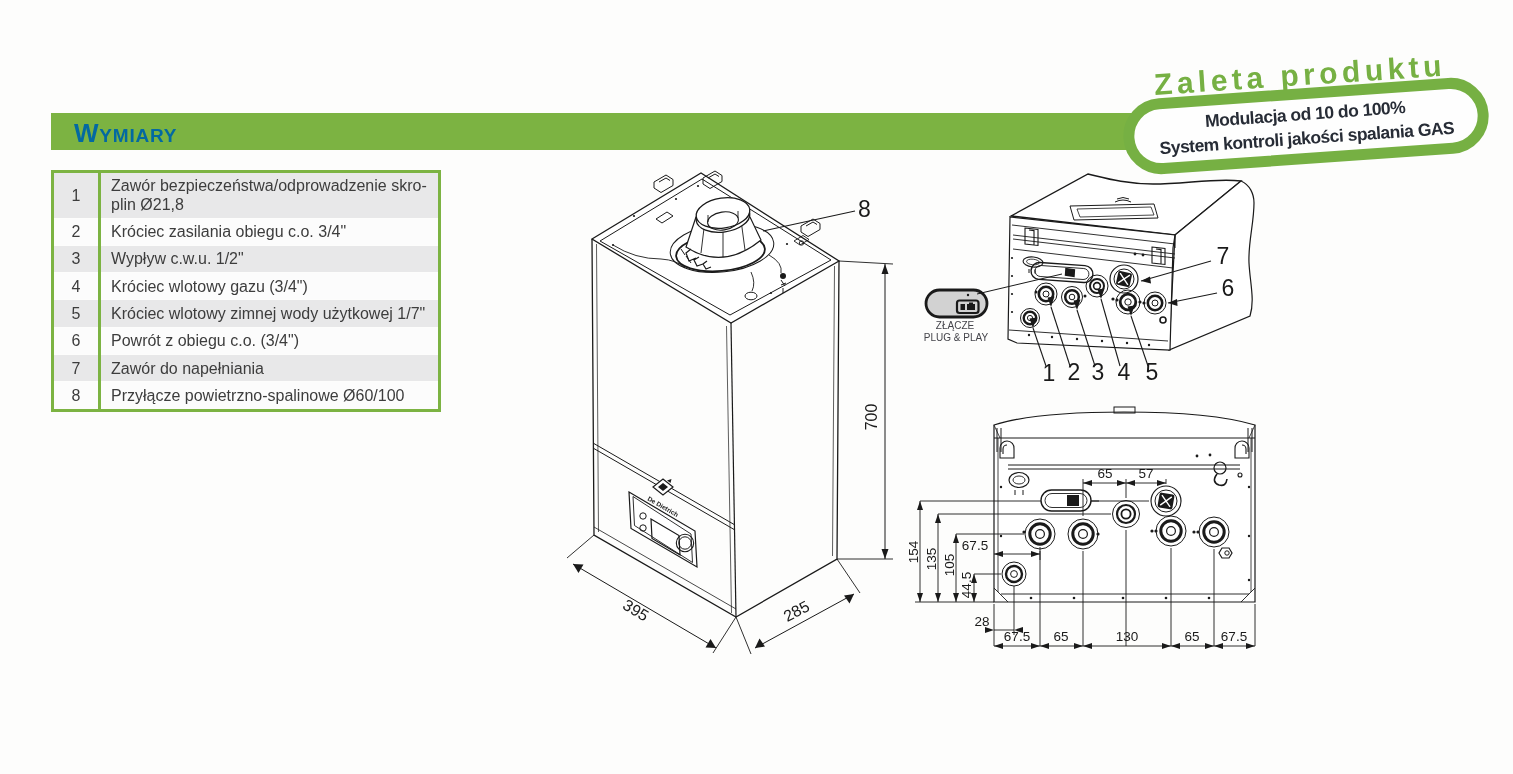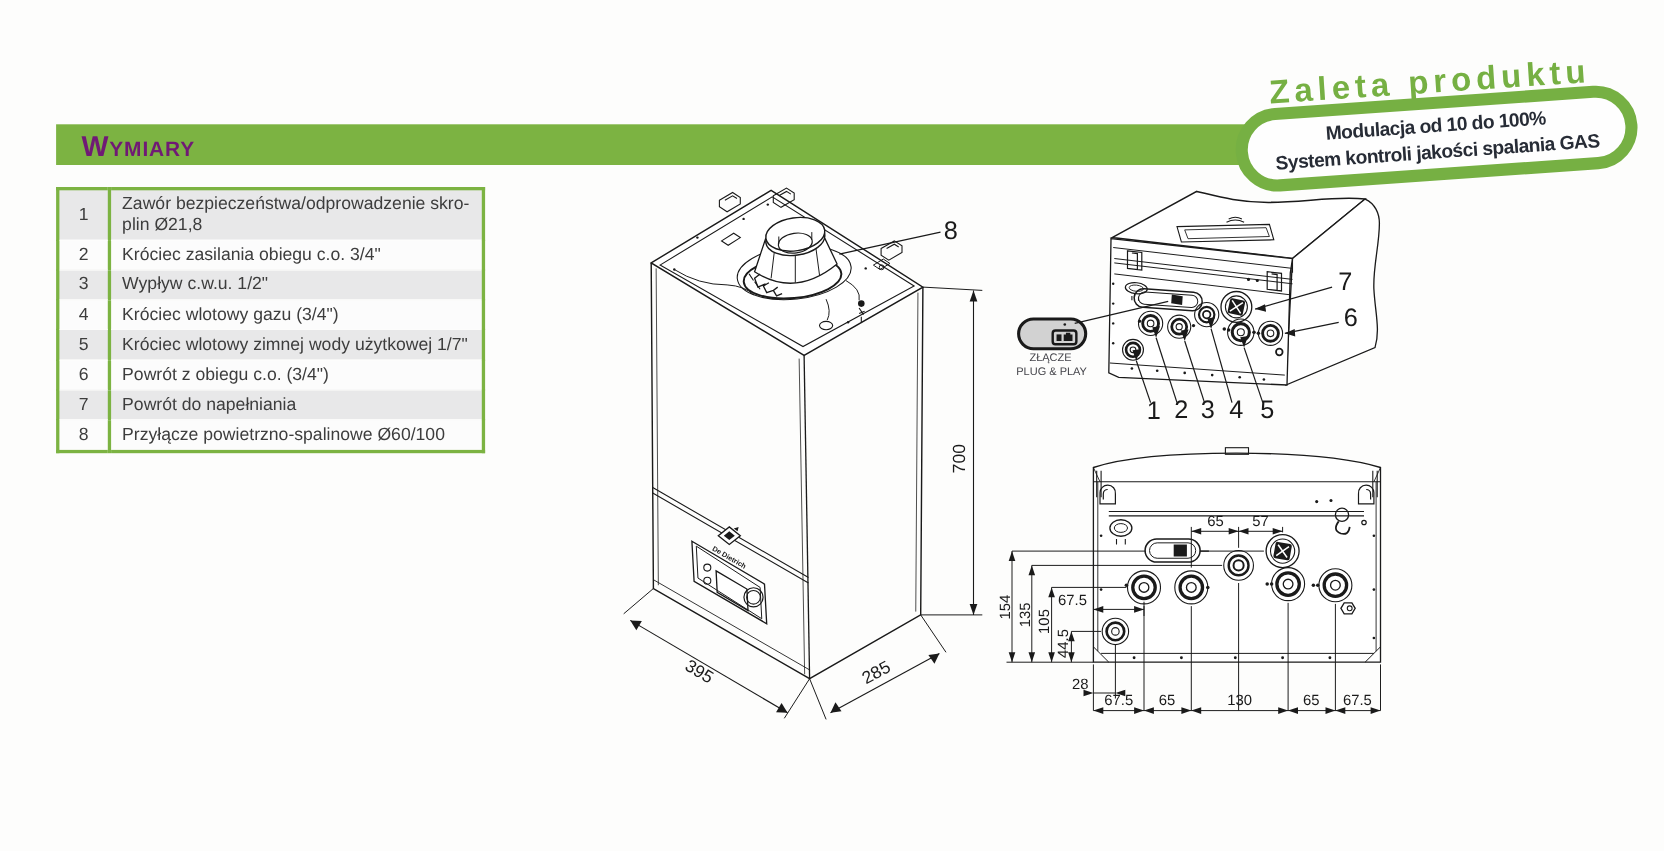--- a/index.html
+++ b/index.html
@@ -1,19 +1,19 @@
 <!DOCTYPE html>
 <html><head>
 <meta charset="utf-8">
 <style>
   html,body{margin:0;padding:0;}
   body{width:1513px;height:774px;position:relative;background:#fdfdfc;
        font-family:"Liberation Sans", sans-serif;overflow:hidden;}
   .bar{position:absolute;left:51px;top:113px;width:1160px;height:37px;background:#7cb342;}
-  .bartitle{position:absolute;left:74px;top:118px;color:#701a75;font-weight:bold;
+  .bartitle{position:absolute;left:74px;top:118px;color:#0369a1;font-weight:bold;
     font-size:19px;letter-spacing:0.8px;}
   .bartitle .big{font-size:26px;}
   
   table.spec{position:absolute;left:51px;top:170px;width:390px;border-collapse:collapse;
     border:3px solid #7cb342;font-size:16px;color:#3d3d3d;}
   table.spec td{padding:0 0 0 10px;height:26.3px;line-height:19px;}
   table.spec td.n{width:44px;text-align:center;padding:0;border-right:3px solid #7cb342;}
   table.spec tr{border-top:1px solid #fdfdfc;}
   table.spec tr.g{background:#e8e8e9;}
   table.spec tr.w{background:#fcfcfc;}
@@ -59,21 +59,21 @@
     <tr class="g">
         <td class="n">5</td>
         <td>Króciec wlotowy zimnej wody użytkowej 1/7"</td>
       </tr>
     <tr class="w">
         <td class="n">6</td>
         <td>Powrót z obiegu c.o. (3/4")</td>
       </tr>
     <tr class="g">
         <td class="n">7</td>
-        <td>Powrót do napełniania</td>
+        <td>Zawór do napełniania</td>
       </tr>
     <tr class="w">
         <td class="n">8</td>
         <td>Przyłącze powietrzno-spalinowe Ø60/100</td>
       </tr>
   </tbody>
   </table>
 
   <svg id="iso" width="360" height="520" viewBox="0 0 360 520" style="position:absolute;left:555px;top:165px;" fill="none" stroke="#1a1a1a" stroke-width="1.3">
 

